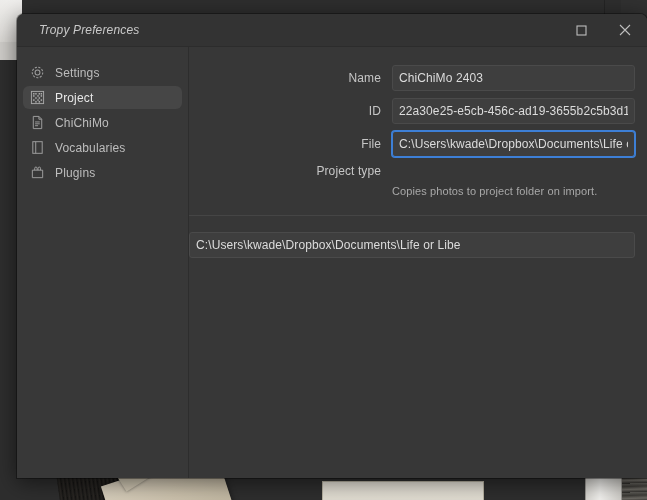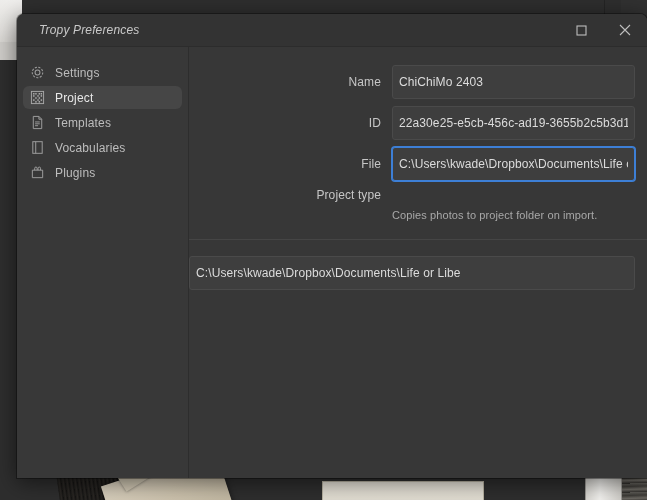--- a/index.html
+++ b/index.html
@@ -252,21 +252,21 @@
     color: #c6c6c6;
     letter-spacing: .1px;
   }
   .form-control {
     flex: 1;
     min-width: 0;
   }
   .text-input {
     width: 100%;
     box-sizing: border-box;
-    height: 34px;
+    height: 26px;
     background: #3e3e3e;
     border: 1px solid #4a4a4a;
     border-radius: 3px;
     color: #dcdcdc;
     font-size: 12px;
     font-family: "Liberation Sans", "DejaVu Sans", sans-serif;
     padding: 0 6px;
     outline: none;
     letter-spacing: .1px;
   }
@@ -403,21 +403,21 @@
         </div>
 
         <div class="nav-item">
           <span class="nav-icon">
             <svg width="15" height="15" viewBox="0 0 16 16">
               <path d="M3.5 1.5 h6 l3 3 v10 h-9 z" fill="none" stroke="#b4b4b4" stroke-width="1.05"></path>
               <path d="M9.5 1.5 v3 h3" fill="none" stroke="#b4b4b4" stroke-width="1.05"></path>
               <path d="M5.4 7.4 h5 M5.4 9.4 h5 M5.4 11.4 h3.2" stroke="#b4b4b4" stroke-width="1"></path>
             </svg>
           </span>
-          <span class="nav-label">Templates</span>
+          <span class="nav-label">ChiChiMo</span>
         </div>
 
         <div class="nav-item">
           <span class="nav-icon">
             <svg width="15" height="15" viewBox="0 0 16 16">
               <rect x="3" y="1.8" width="10" height="12.4" fill="none" stroke="#b4b4b4" stroke-width="1.05"></rect>
               <path d="M6.1 1.8 v12.4" stroke="#b4b4b4" stroke-width="1.05"></path>
             </svg>
           </span>
           <span class="nav-label">Vocabularies</span>

